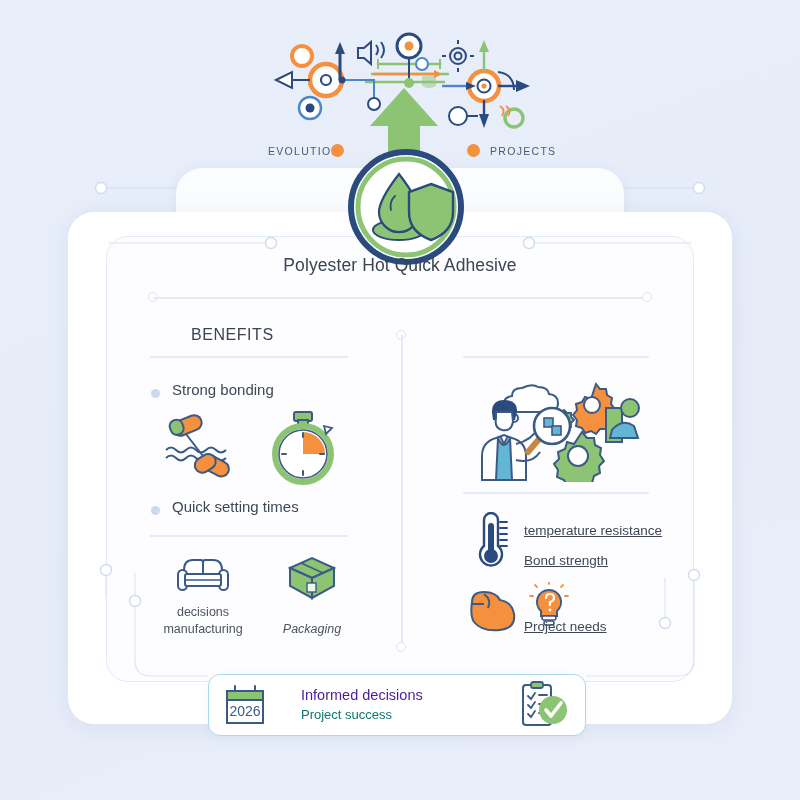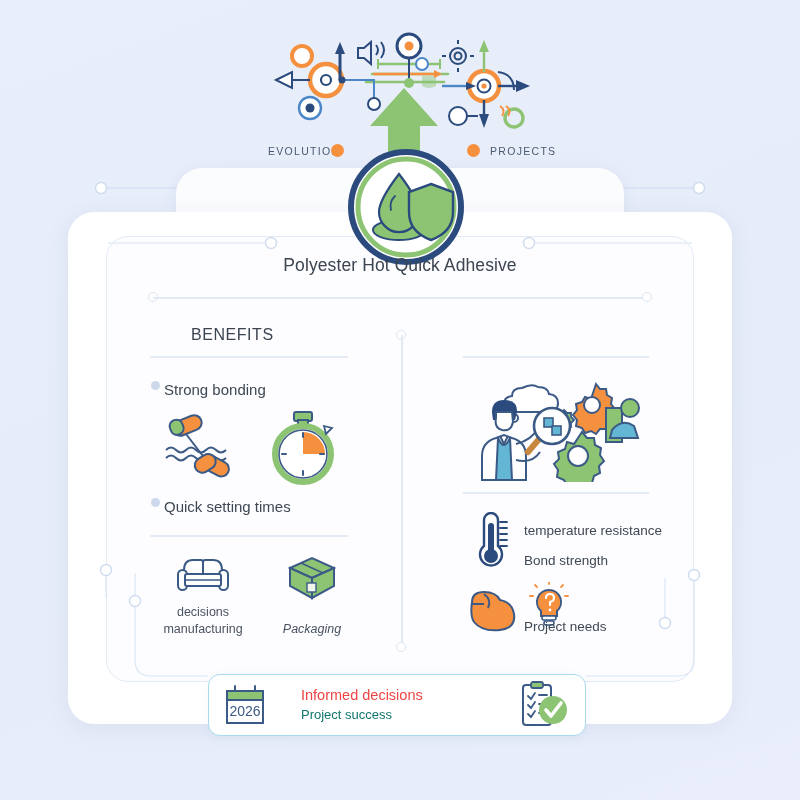--- a/index.html
+++ b/index.html
@@ -101,21 +101,21 @@
   #title-benefits { left: 150px; top: 326px; }
   #title-choosing { left: 463px; top: 326px; }
 
   .rule { position: absolute; height: 1.5px; background: #e4ebf6; }
   #rule-benefits { left: 150px; top: 356px; width: 198px; }
   #rule-choosing { left: 463px; top: 356px; width: 186px; }
   #rule-left-2   { left: 150px; top: 535px; width: 198px; }
   #rule-right-2  { left: 463px; top: 492px; width: 186px; }
 
   
-  .bullet-row { position: absolute; display: flex; align-items: flex-start; gap: 4px; }
+  .bullet-row { position: absolute; display: flex; align-items: flex-end; gap: 12px; }
   .bullet-dot { width: 9px; height: 9px; border-radius: 50%; background: #ccd9ec; flex: none; }
   .bullet-text { font-size: 15px; color: #3e4854; }
   #bullet-strong { left: 151px; top: 381px; }
   #bullet-quick  { left: 151px; top: 498px; }
 
   
   #icon-bond  { position: absolute; left: 160px; top: 412px; width: 88px; height: 72px; }
   #icon-watch { position: absolute; left: 266px; top: 406px; width: 74px; height: 82px; }
 
   
@@ -127,35 +127,35 @@
   #cap-furniture { left: 150px; top: 604px; width: 106px; }
   #cap-packaging { left: 272px; top: 621px; width: 80px; font-style: italic; }
 
   
   #illus-choosing { position: absolute; left: 470px; top: 374px; width: 182px; height: 108px; }
 
   
   #icon-thermo { position: absolute; left: 470px; top: 512px; width: 42px; height: 56px; }
   #icon-bicep  { position: absolute; left: 468px; top: 586px; width: 50px; height: 46px; }
   #icon-bulb   { position: absolute; left: 528px; top: 582px; width: 42px; height: 46px; }
-  .rt-text { position: absolute; font-size: 13.5px; color: #3e4854; }
+  .rt-text { position: absolute; font-size: 13.5px; color: #3e4854; text-decoration: underline; }
   #rt-temp  { left: 524px; top: 523px; }
   #rt-bond  { left: 524px; top: 553px; }
   #rt-needs { left: 524px; top: 619px; }
 
   
   #callout {
     position: absolute; left: 208px; top: 674px; width: 378px; height: 62px;
     background: #fff; border: 1.5px solid #a8dced; border-radius: 12px;
     display: flex; align-items: center; padding: 0 14px; gap: 10px;
     box-shadow: 0 2px 10px rgba(130,160,190,.10);
   }
   #callout-cal { width: 44px; height: 42px; flex: none; }
   #callout-txt { flex: 1; padding-left: 24px; }
-  #callout-txt .l1 { font-size: 14.5px; color: #ef4444; line-height: 1.35; }
+  #callout-txt .l1 { font-size: 14.5px; color: #4c1d95; line-height: 1.35; }
   #callout-txt .l2 { font-size: 13px; color: #0f766e; line-height: 1.35; }
   #callout-check { width: 52px; height: 48px; flex: none; }
 </style>
 </head>
 <body>
 
 <div id="stage">
 
   <svg class="circuit" viewBox="0 0 800 800">
     <g fill="none" stroke="#cfdcef" stroke-width="1.2">

